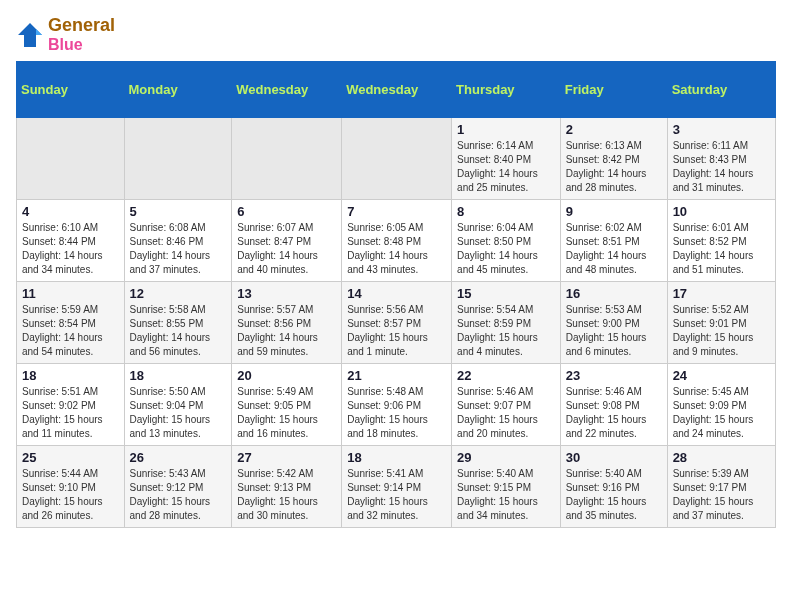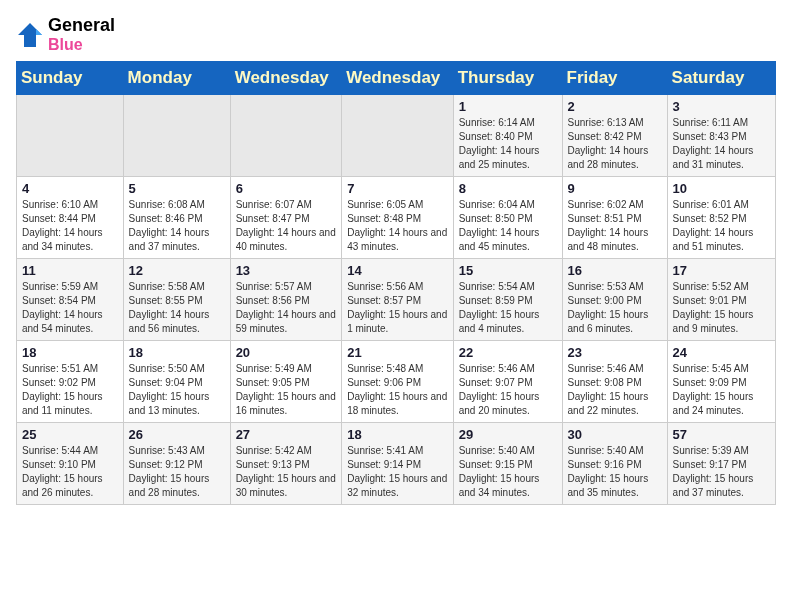--- a/index.html
+++ b/index.html
@@ -21,21 +21,21 @@
       align-items: center;
     }
     .logo-text {
       display: flex;
       flex-direction: column;
       line-height: 1.1;
     }
     .logo-general {
       font-size: 18px;
       font-weight: bold;
-      color: #000000;
+      color: #a16207;
     }
     .logo-blue {
       font-size: 16px;
       font-weight: bold;
       color: #ec4899;
     }
     .logo-icon {
       width: 28px;
       height: 28px;
       margin-right: 4px;
@@ -54,24 +54,24 @@
       color: #333;
       font-weight: normal;
     }
     table {
       width: 100%;
       border-collapse: collapse;
       font-size: 11px;
     }
     thead tr th {
       background-color: #1565c0;
-      color: #fef9c3;
-      padding: 6px 4px;
+      color: #bef264;
+      padding: 20px 4px;
       text-align: left;
-      font-size: 17px;
+      font-size: 13px;
       font-weight: bold;
       border: 1px solid #1565c0;
     }
     tbody tr td {
       border: 1px solid #ccc;
       vertical-align: top;
       padding: 4px 5px;
       width: 113px;
       min-height: 80px;
       background: #fff;
@@ -255,18 +255,18 @@
         </td>
         <td>
           <div class="day-number">29</div>
           <div class="day-info">Sunrise: 5:40 AM<br>Sunset: 9:15 PM<br>Daylight: 15 hours and 34 minutes.</div>
         </td>
         <td>
           <div class="day-number">30</div>
           <div class="day-info">Sunrise: 5:40 AM<br>Sunset: 9:16 PM<br>Daylight: 15 hours and 35 minutes.</div>
         </td>
         <td>
-          <div class="day-number">57</div>
+          <div class="day-number">28</div>
           <div class="day-info">Sunrise: 5:39 AM<br>Sunset: 9:17 PM<br>Daylight: 15 hours and 37 minutes.</div>
         </td>
       </tr>
     </tbody>
 </table>
 
 </body></html>

